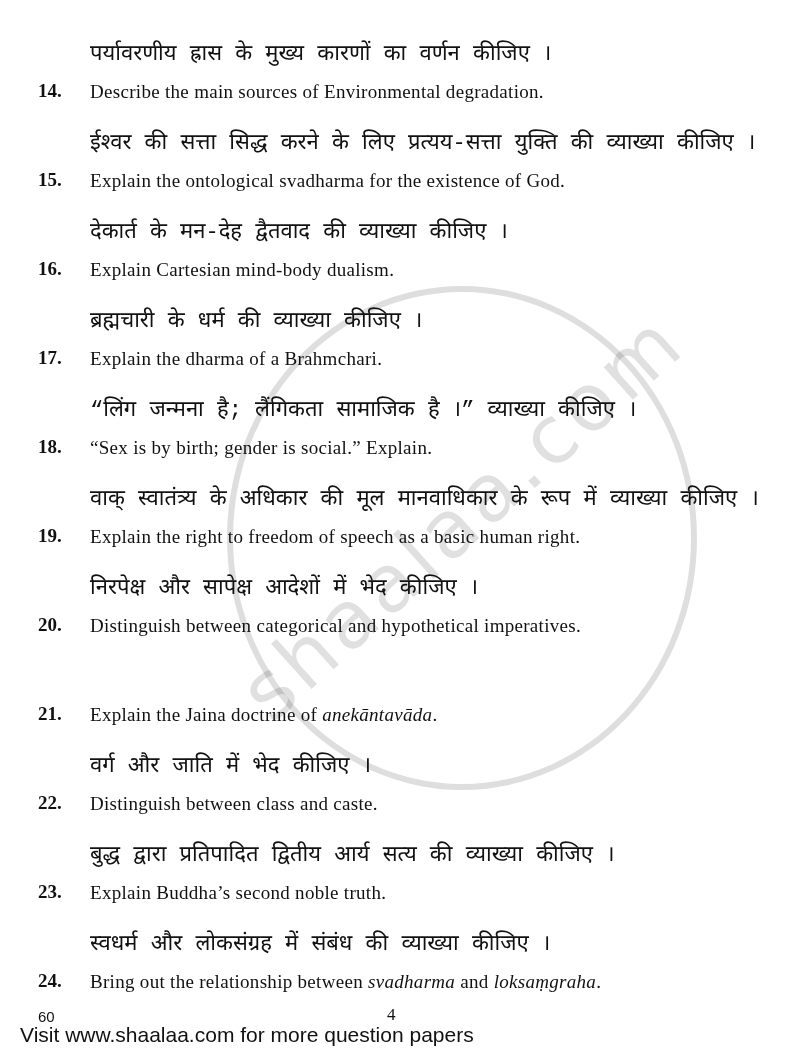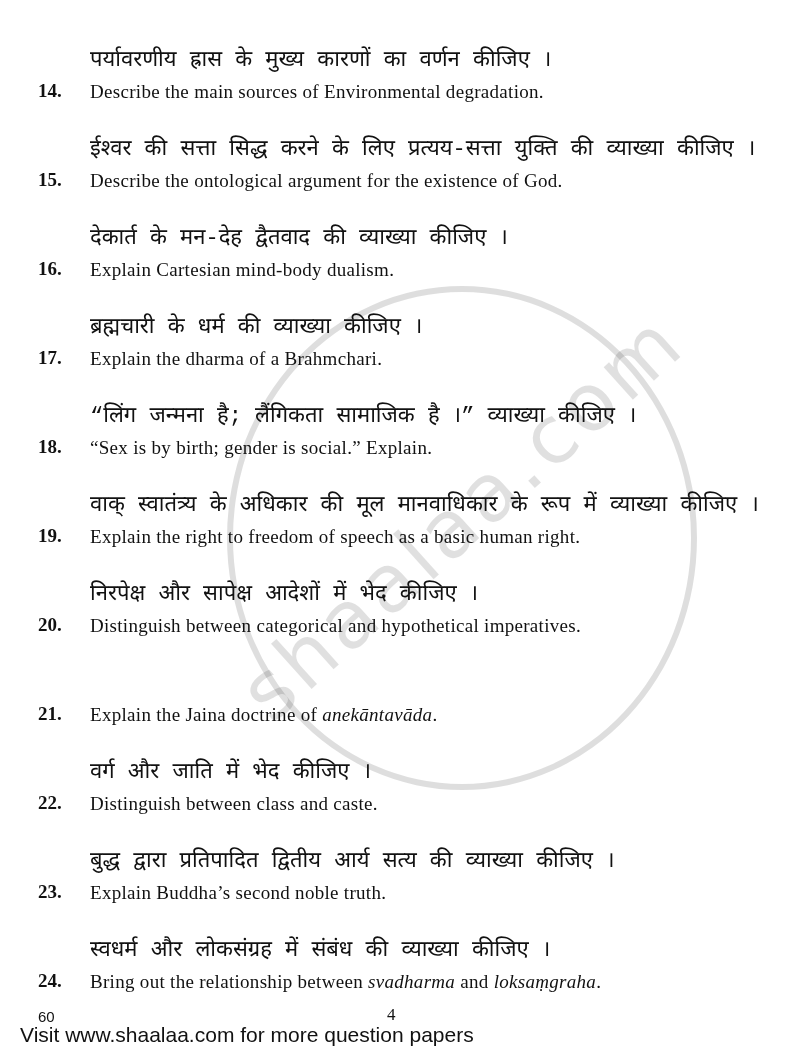--- a/index.html
+++ b/index.html
@@ -52,21 +52,21 @@
     font-size:19px;
     line-height:26px;
   }
   .q-body{flex:1;}
   .q-hindi{
     font-size:22px;
     line-height:26px;
     font-family:Liberation Mono, monospace;
   }
   .q-english{
-    margin-top:6px;
+    margin-top:12px;
     font-size:19px;
     line-height:24px;
     letter-spacing:0.3px;
   }
   .q-english i{letter-spacing:0.3px;}
   
   .paper-code{
     position:absolute;
     left:38px;top:1008px;
     font-family:"Liberation Sans",sans-serif;
@@ -100,21 +100,21 @@
       <div class="q-body">
         <div class="q-hindi">पर्यावरणीय ह्रास के मुख्य कारणों का वर्णन कीजिए ।</div>
         <div class="q-english"><span>Describe the main sources of Environmental degradation.</span><i></i><span></span><i></i><span></span></div>
       </div>
     </div>
 
     <div class="question">
       <div class="q-num">15.</div>
       <div class="q-body">
         <div class="q-hindi">ईश्वर की सत्ता सिद्ध करने के लिए प्रत्यय-सत्ता युक्ति की व्याख्या कीजिए ।</div>
-        <div class="q-english"><span>Describe the ontological argument for the existence of God.</span><i></i><span></span><i></i><span></span></div>
+        <div class="q-english"><span>Explain the ontological svadharma for the existence of God.</span><i></i><span></span><i></i><span></span></div>
       </div>
     </div>
 
     <div class="question">
       <div class="q-num">16.</div>
       <div class="q-body">
         <div class="q-hindi">देकार्त के मन-देह द्वैतवाद की व्याख्या कीजिए ।</div>
         <div class="q-english"><span>Explain Cartesian mind-body dualism.</span><i></i><span></span><i></i><span></span></div>
       </div>
     </div>

